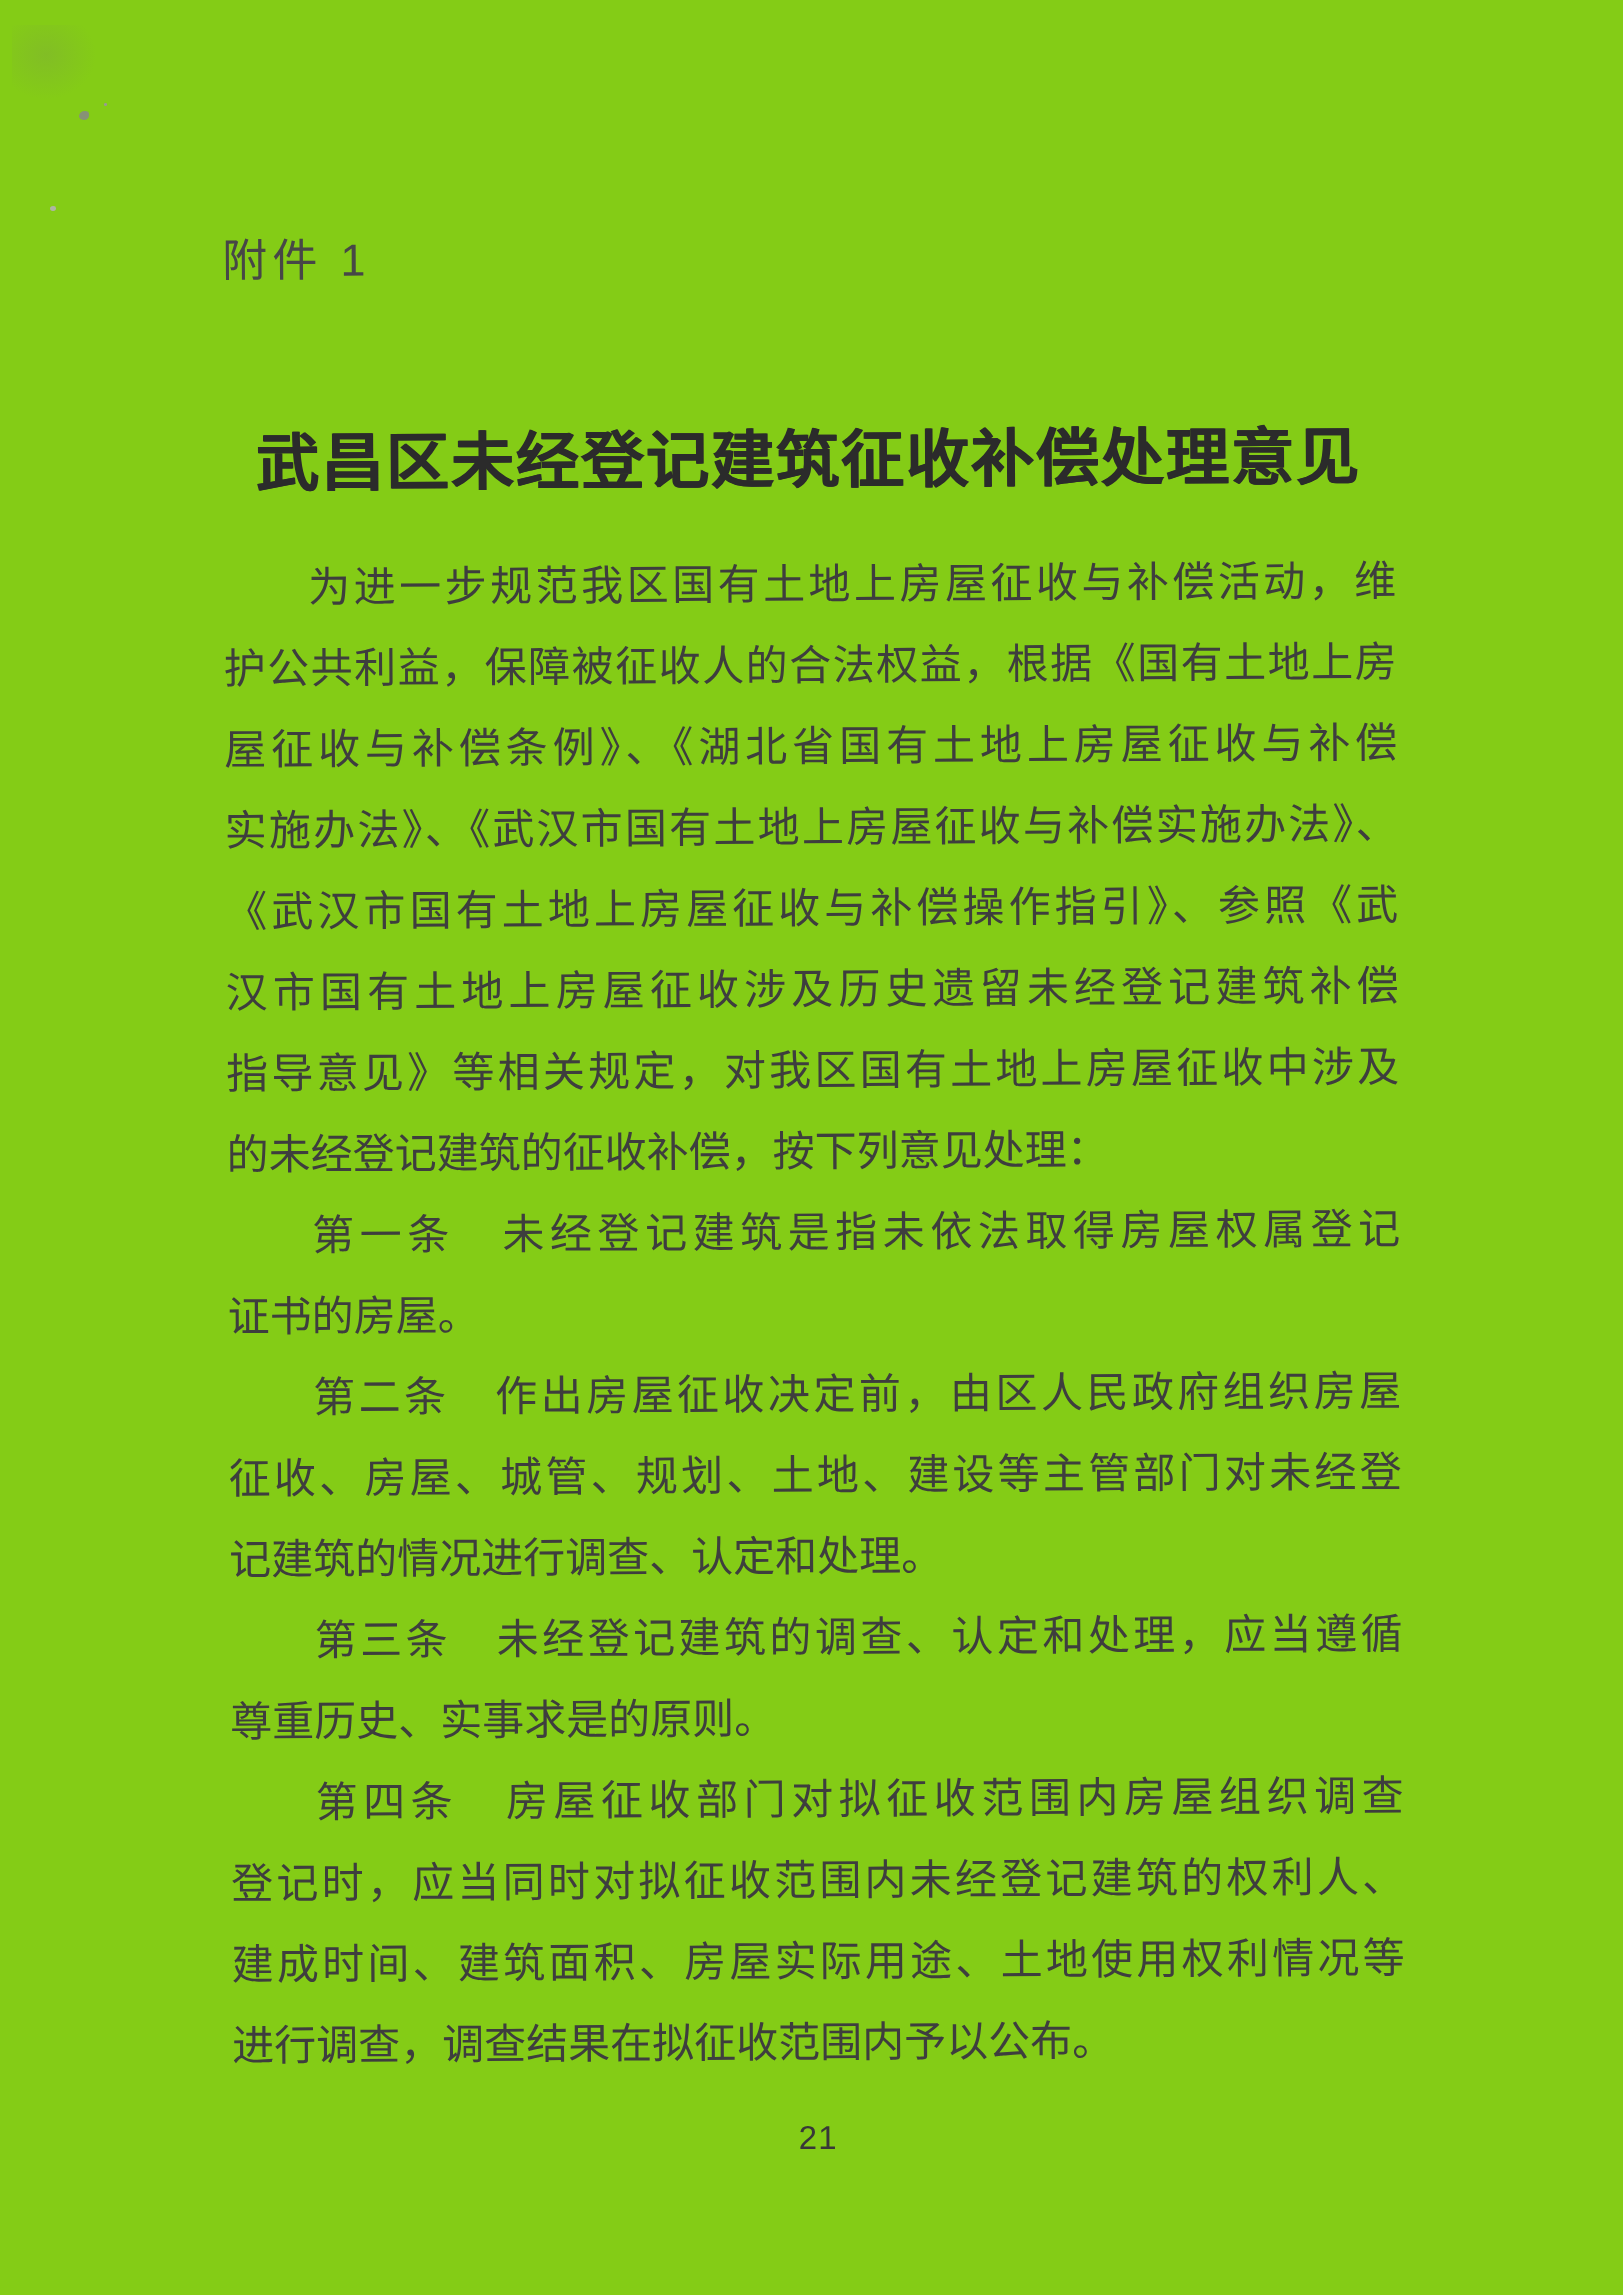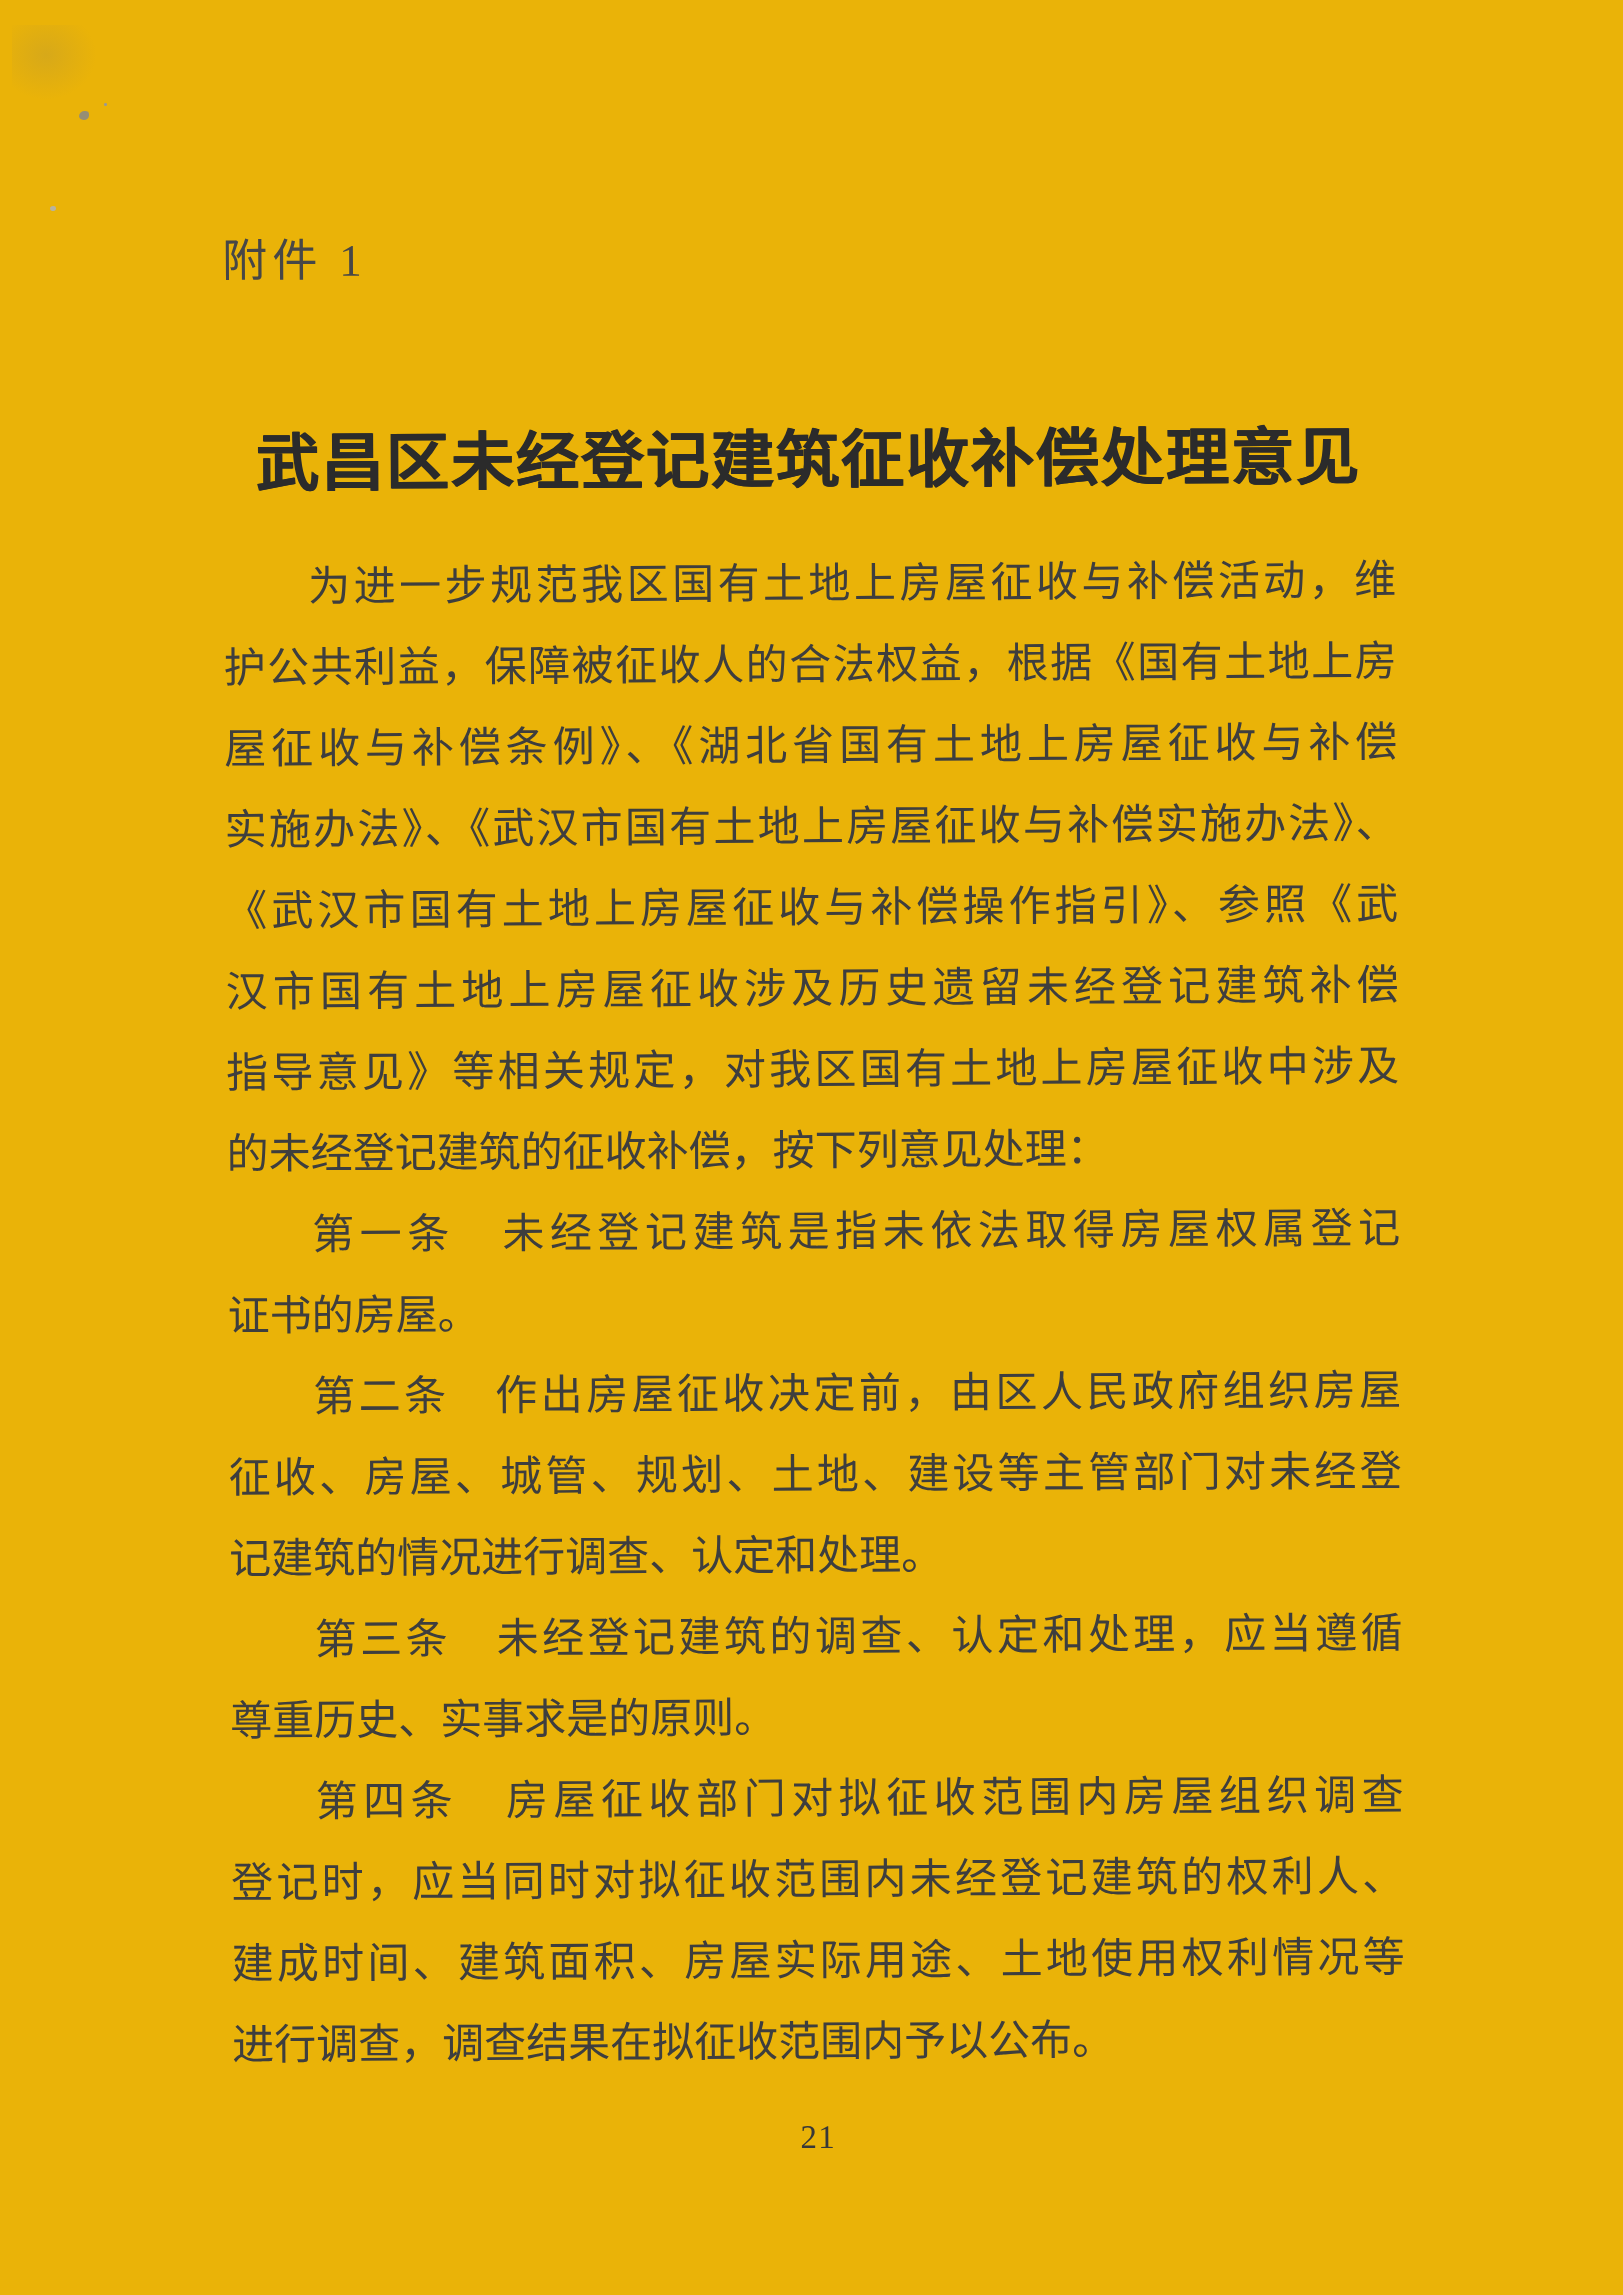--- a/index.html
+++ b/index.html
@@ -1,22 +1,22 @@
 <!DOCTYPE html>
 <html lang="zh-CN" style="font-size:10.5px"><head>
 <meta charset="utf-8">
 <style>
   html,body{margin:0;padding:0;background:#e8e8e6;}
   .page{
     position:relative;
     width:1623px;height:2295px;
     margin:0 auto;
-    background:#eab308;
+    background:#84cc16;
     overflow:hidden;
-    font-family:Liberation Serif, serif;
+    font-family:Liberation Sans, sans-serif;
   }
   .tilt{position:absolute;inset:0;transform:rotate(-0.35deg);transform-origin:50% 45%;}
   .attachment{
     position:absolute;left:227px;top:221px;
     font-size:45px;color:#474747;letter-spacing:5.2px;
   }
   .doc-title{
     position:absolute;left:0;right:0;top:367px;
     text-align:center;
     font-size:63px;font-weight:bold;color:#2b2b2b;

